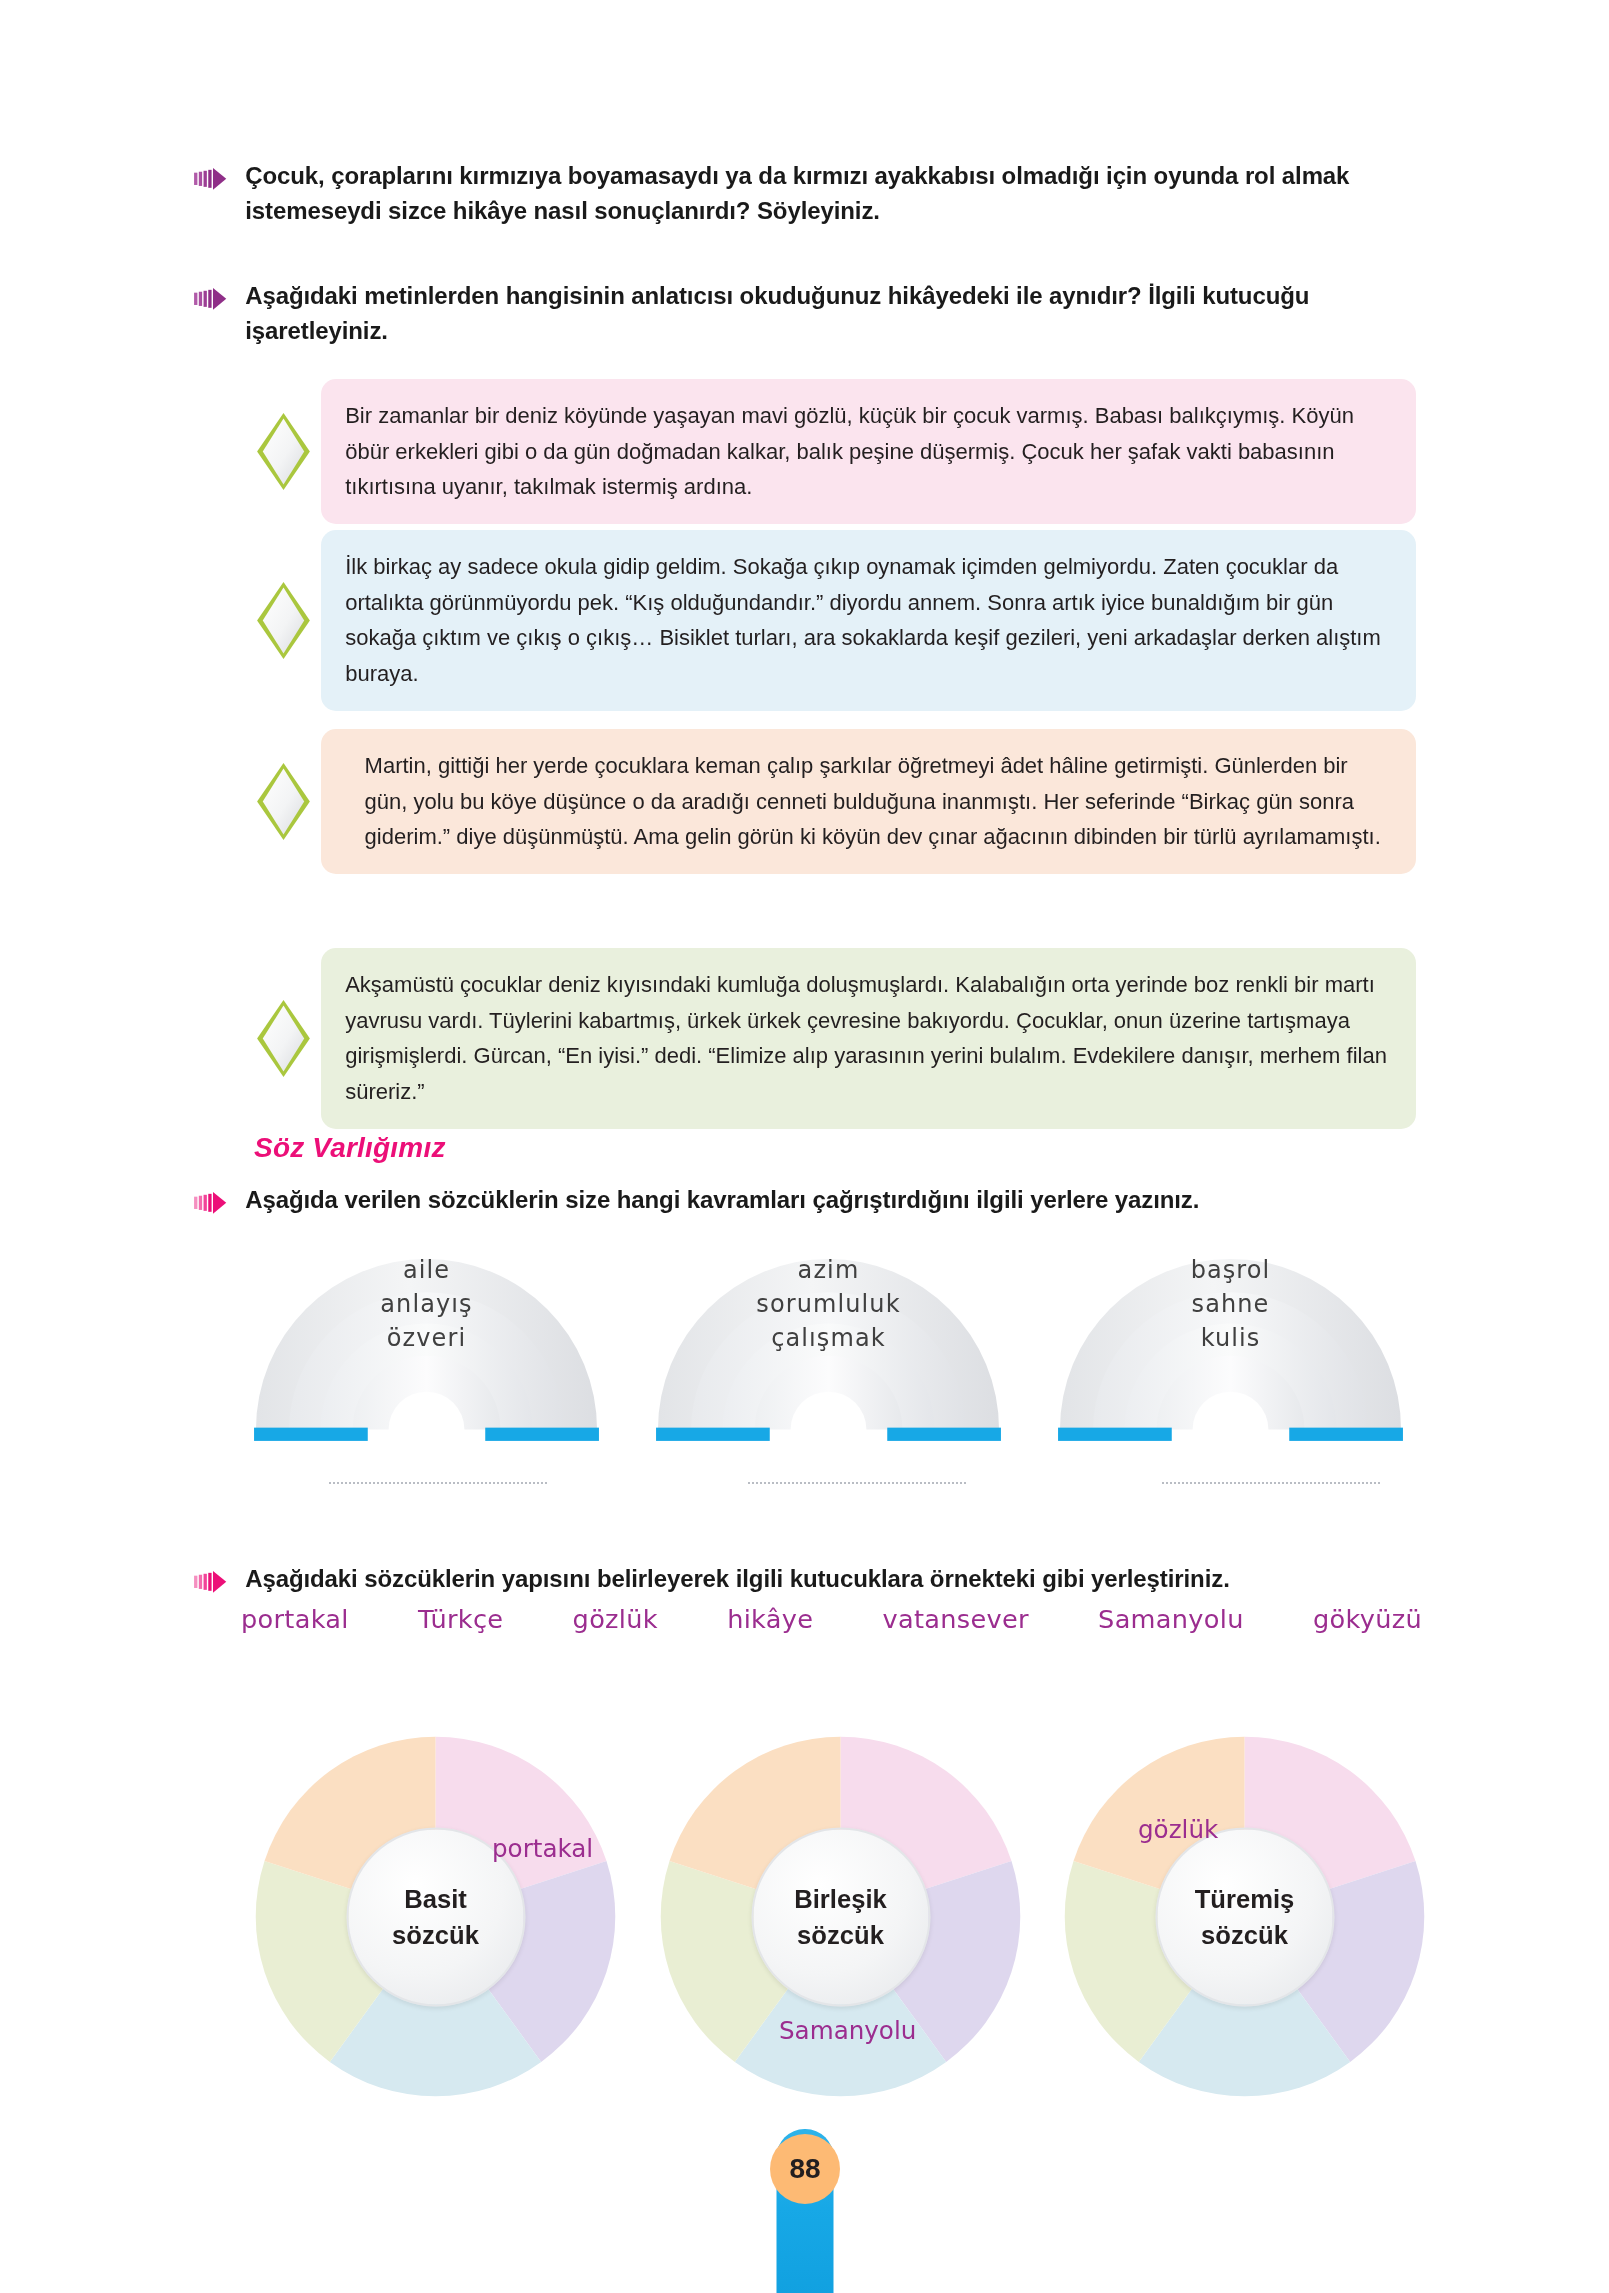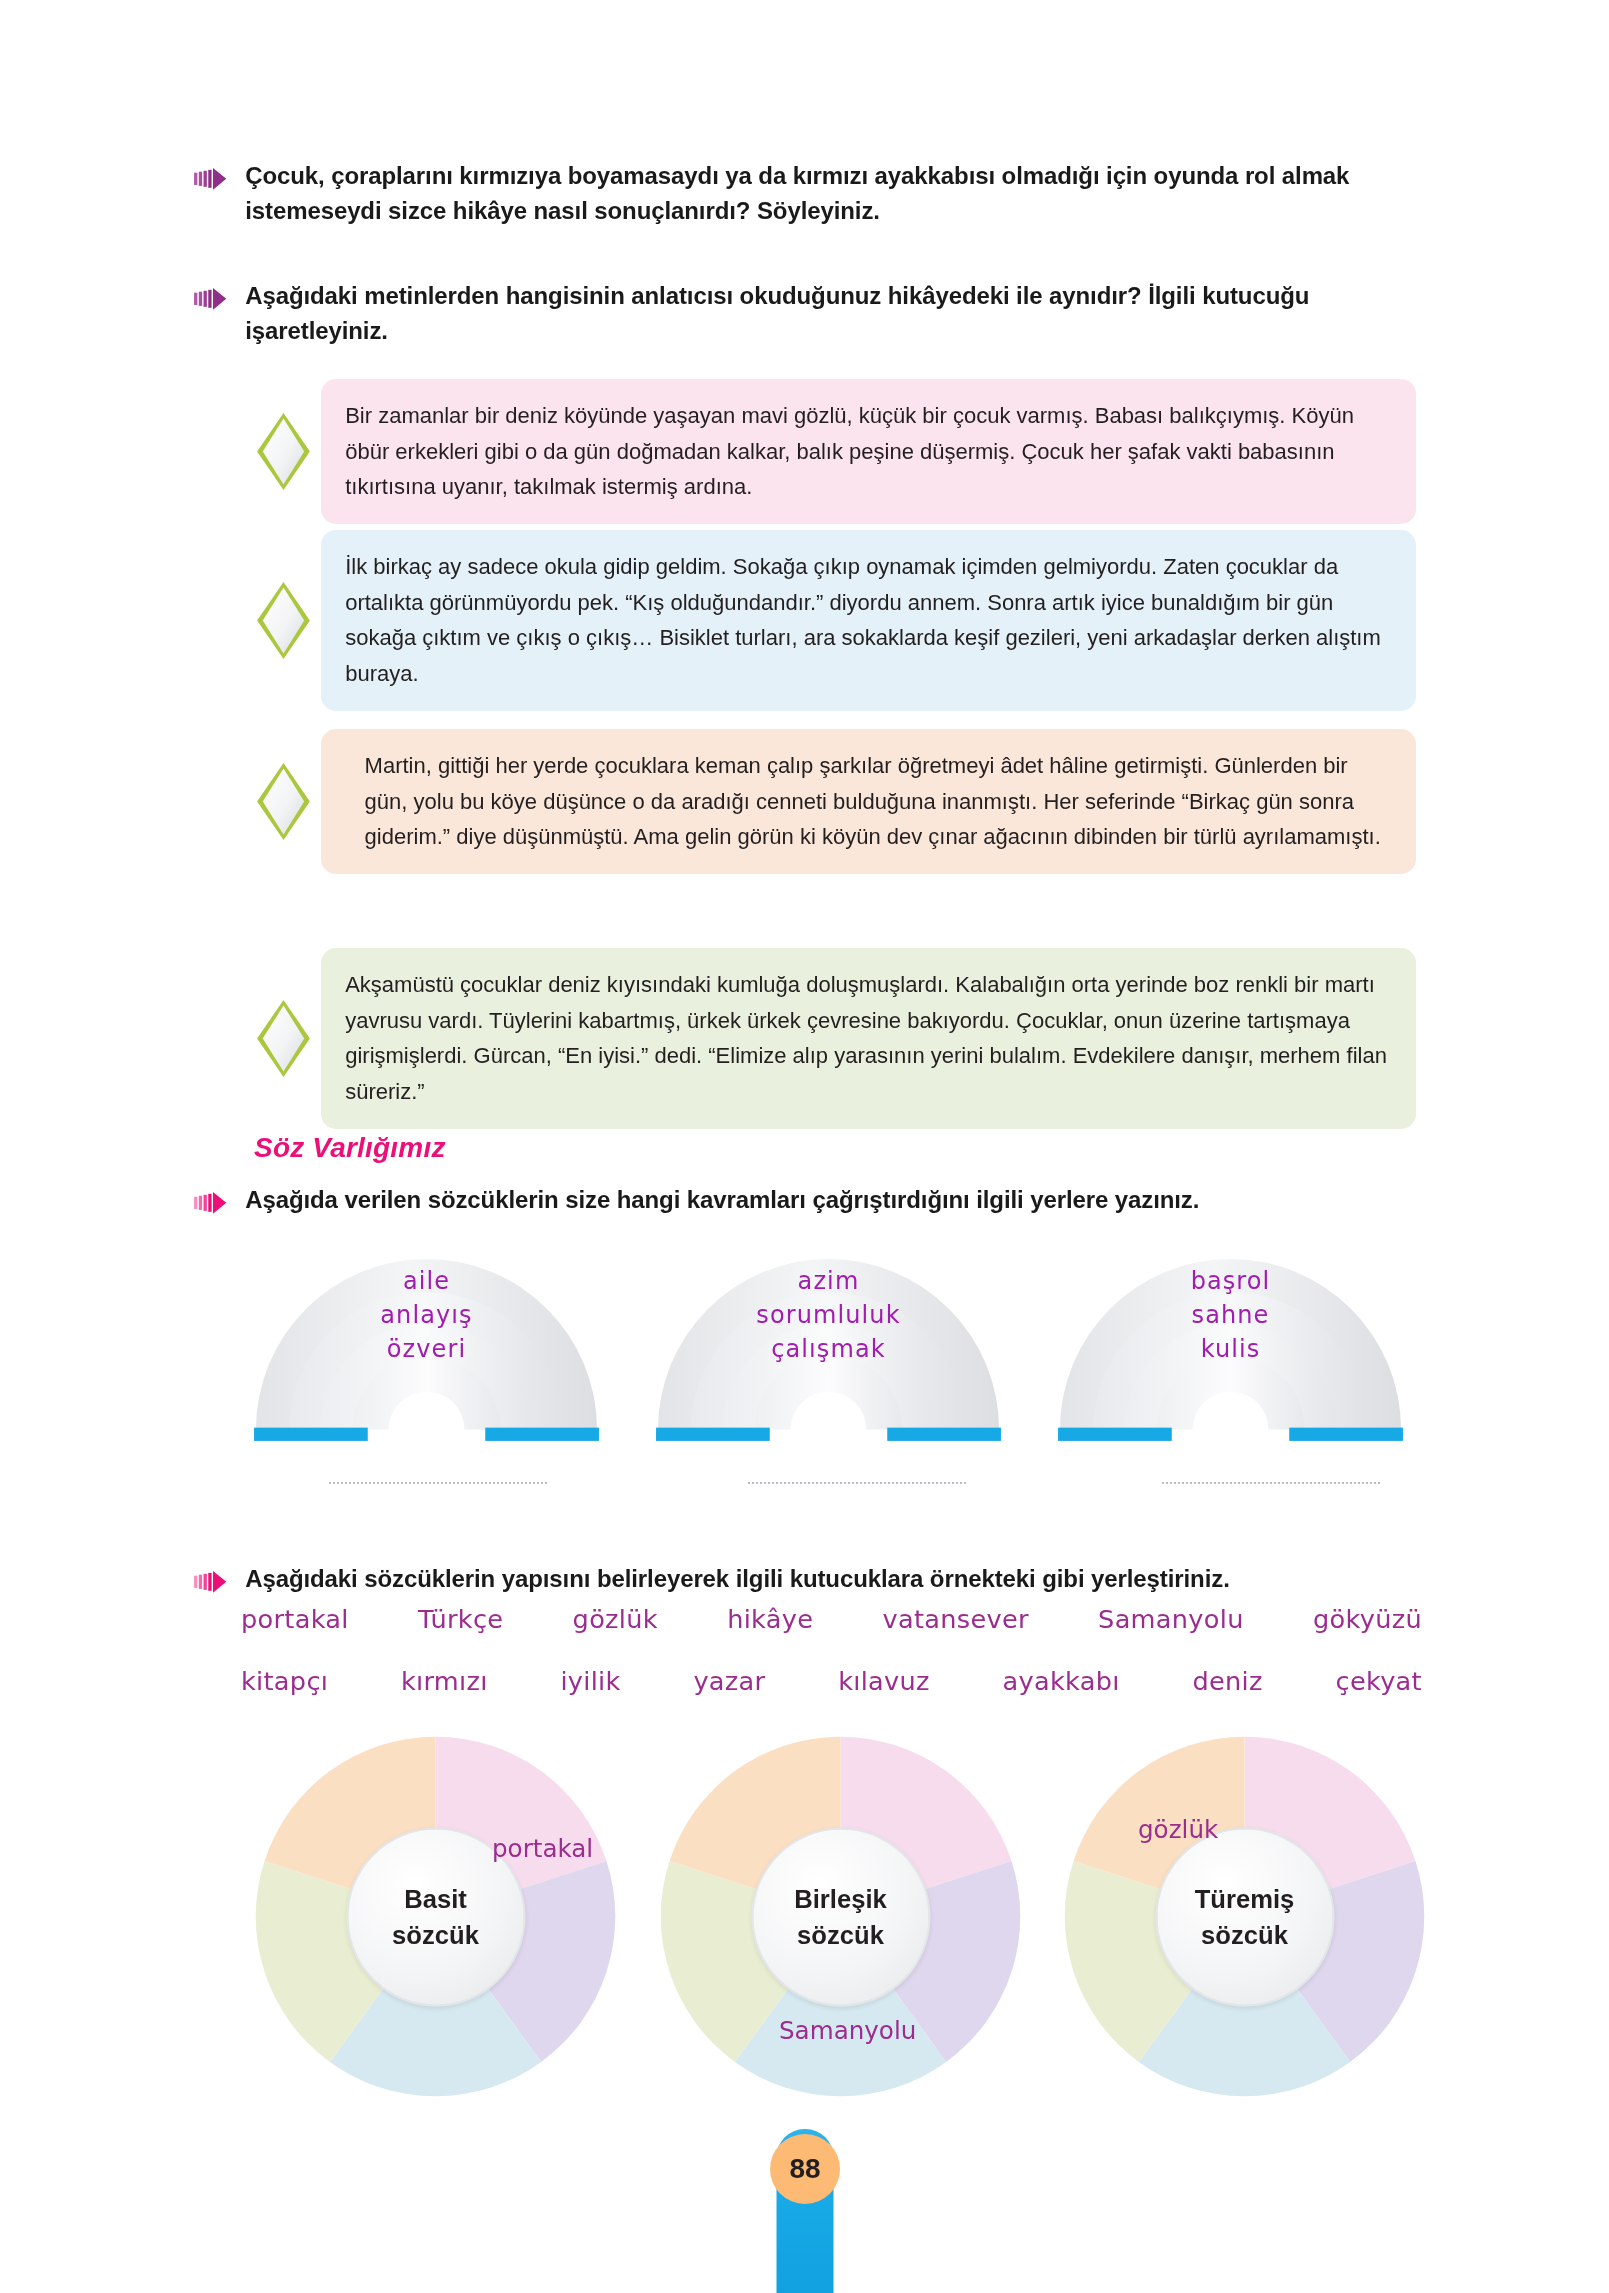--- a/index.html
+++ b/index.html
@@ -42,22 +42,22 @@
   
   .sec-title{
     font-size:28px;font-weight:bold;font-style:italic;
     color:#ec0f78;letter-spacing:0.2px;
   }
 
   
   .arches{position:relative;height:256px;}
   .arch{position:absolute;width:379px;height:218px;}
   .arch .words{
-    position:absolute;left:0;right:0;top:24px;
-    text-align:center;color:#a21caf;
+    position:absolute;left:0;right:0;top:13px;
+    text-align:center;color:#404040;
     font-family:"DejaVu Sans",sans-serif;
     font-size:24px;line-height:1.42;
     letter-spacing:1.1px;
   }
   .arch .words span{display:block;}
   .dots{
     border-bottom:2.8px dotted #b9bdc4;width:218px;height:0.9px;
   }
 
   
@@ -305,30 +305,20 @@
   <div class="wordrow" style="position:absolute;left:241px;top:1604px;width:1181px;">
     <span>portakal</span>
     <span>Türkçe</span>
     <span>gözlük</span>
     <span>hikâye</span>
     <span>vatansever</span>
     <span>Samanyolu</span>
     <span>gökyüzü</span>
   </div>
 
-  <div class="wordrow" style="position:absolute;left:241px;top:1666px;width:1181px;">
-    <span>kitapçı</span>
-    <span>kırmızı</span>
-    <span>iyilik</span>
-    <span>yazar</span>
-    <span>kılavuz</span>
-    <span>ayakkabı</span>
-    <span>deniz</span>
-    <span>çekyat</span>
-  </div>
 
   <div class="donut-wrap" style="position:absolute;left:251px;top:1732px;">
     <svg width="369" height="369" viewBox="0 0 390 390">
 
       <path d="M195 195 L195 5 A190 190 0 0 1 375.7 136.3 Z" fill="#f7dced"></path>
       <path d="M195 195 L375.7 136.3 A190 190 0 0 1 306.7 348.7 Z" fill="#ded7ee"></path>
       <path d="M195 195 L306.7 348.7 A190 190 0 0 1 83.3 348.7 Z" fill="#d6e9f0"></path>
       <path d="M195 195 L83.3 348.7 A190 190 0 0 1 14.3 136.3 Z" fill="#e9eed3"></path>
       <path d="M195 195 L14.3 136.3 A190 190 0 0 1 195 5 Z" fill="#fbdfc2"></path>
     </svg>

